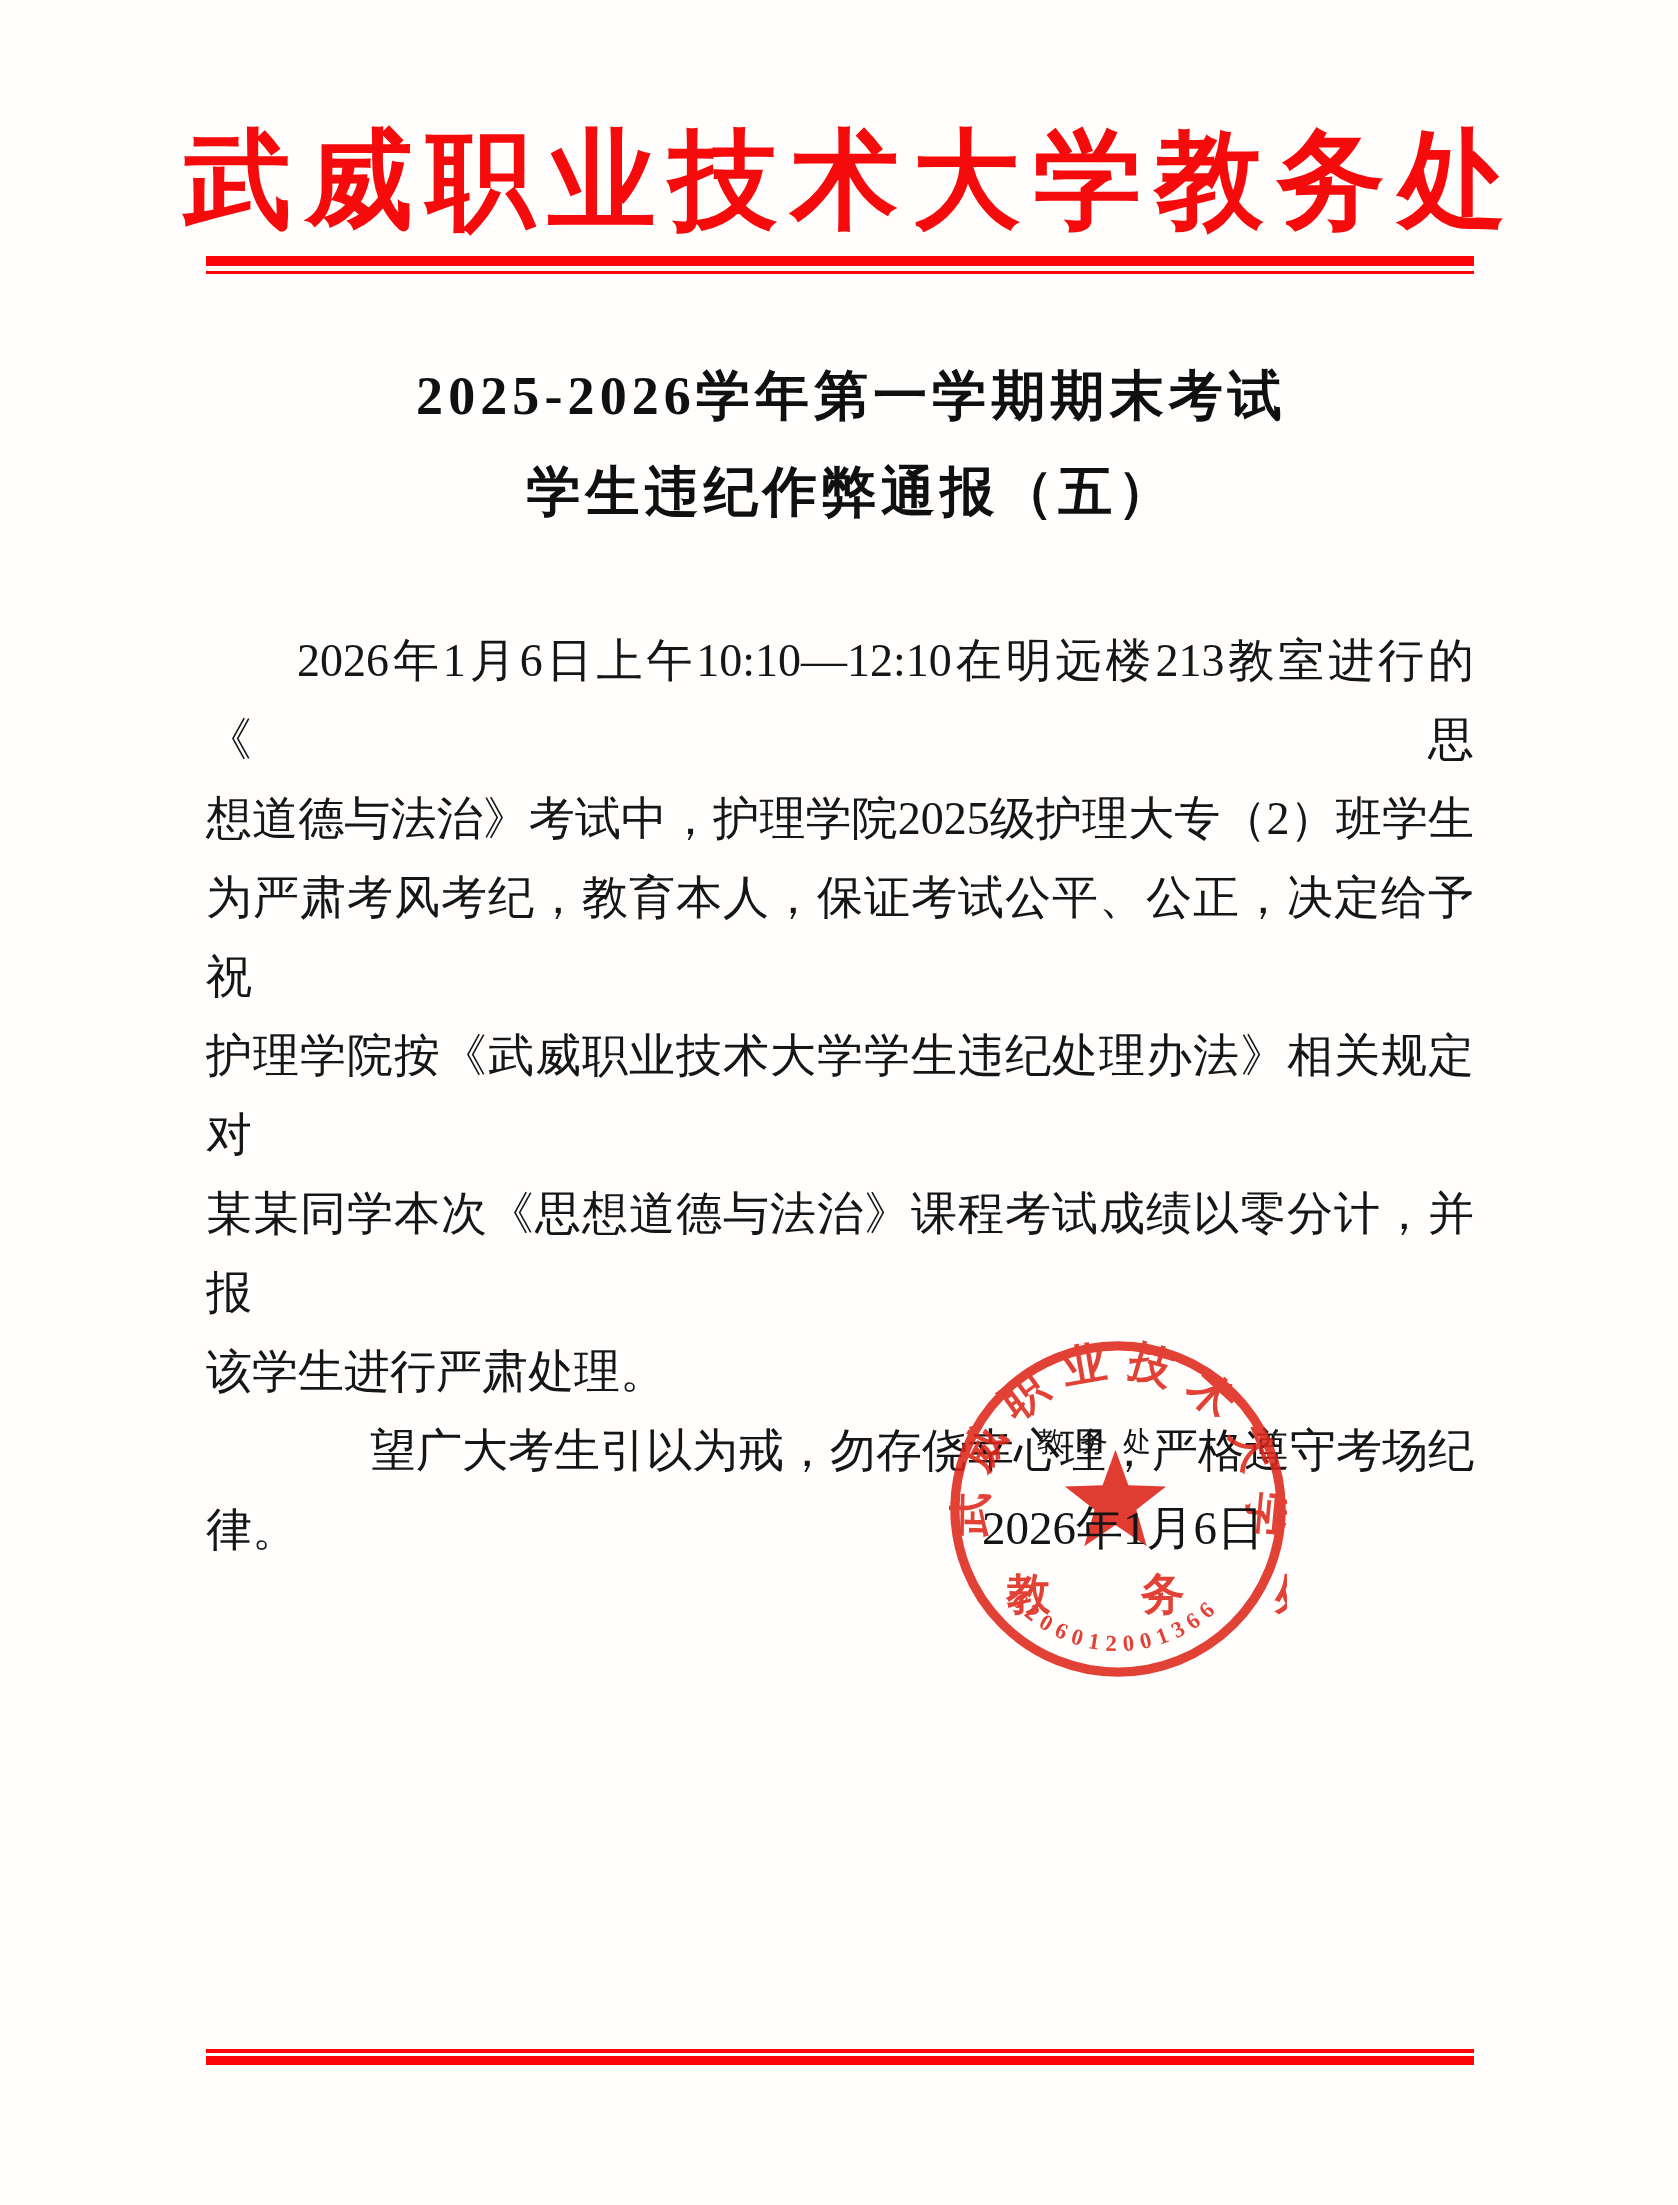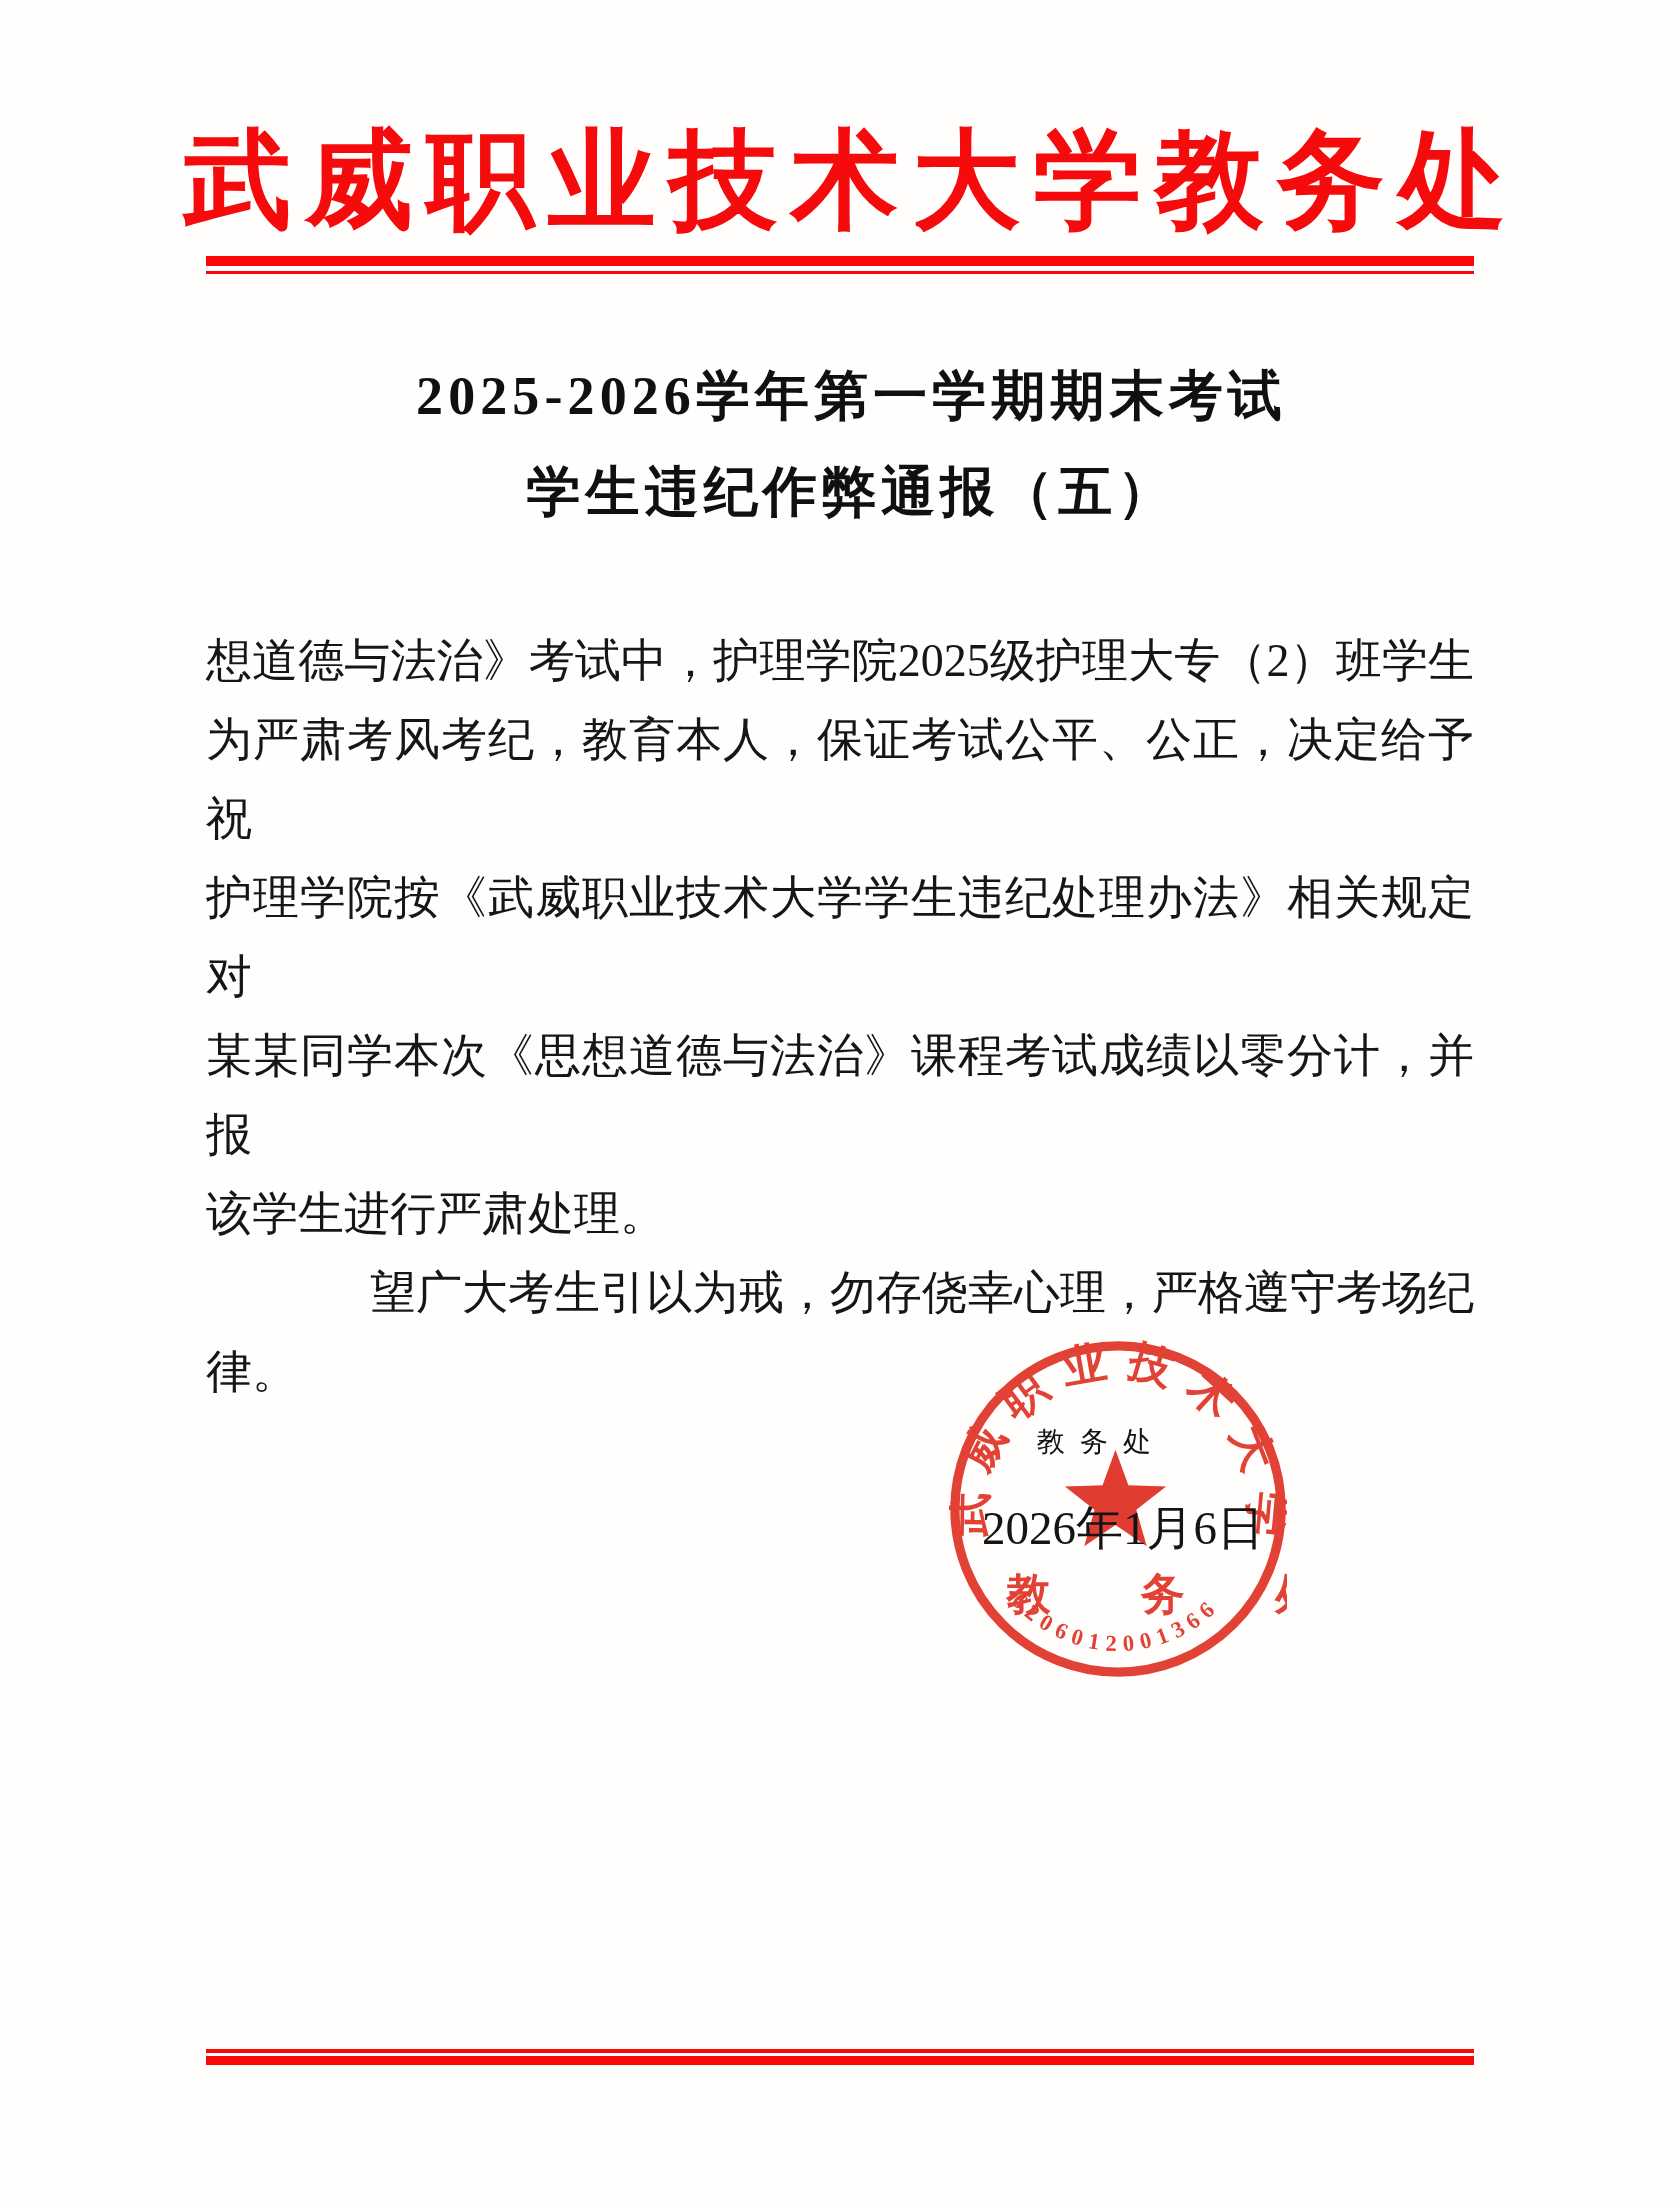--- a/index.html
+++ b/index.html
@@ -61,20 +61,21 @@
 
   <div class="masthead">武威职业技术大学教务处</div>
 
   <div class="rule rule-top-thick"></div>
   <div class="rule rule-top-thin"></div>
 
   <div class="doc-title doc-title-1">2025-2026学年第一学期期末考试</div>
   <div class="doc-title doc-title-2">学生违纪作弊通报（五）</div>
 
   <div class="body-text">
+    <div class="bline fill indent">2026年1月6日上午10:10—12:10在明远楼213教室进行的《思</div>
     <div class="bline fill">想道德与法治》考试中，护理学院2025级护理大专（2）班学生</div>
     <div class="bline fill">为严肃考风考纪，教育本人，保证考试公平、公正，决定给予祝</div>
     <div class="bline fill">护理学院按《武威职业技术大学学生违纪处理办法》相关规定对</div>
     <div class="bline fill">某某同学本次《思想道德与法治》课程考试成绩以零分计，并报</div>
     <div class="bline plain">该学生进行严肃处理。</div>
     <div class="bline plain indent">望广大考生引以为戒，勿存侥幸心理，严格遵守考场纪律。</div>
   </div>
 
   <svg class="seal" viewBox="0 0 400 400" xmlns="http://www.w3.org/2000/svg">
     <g opacity="0.88">

